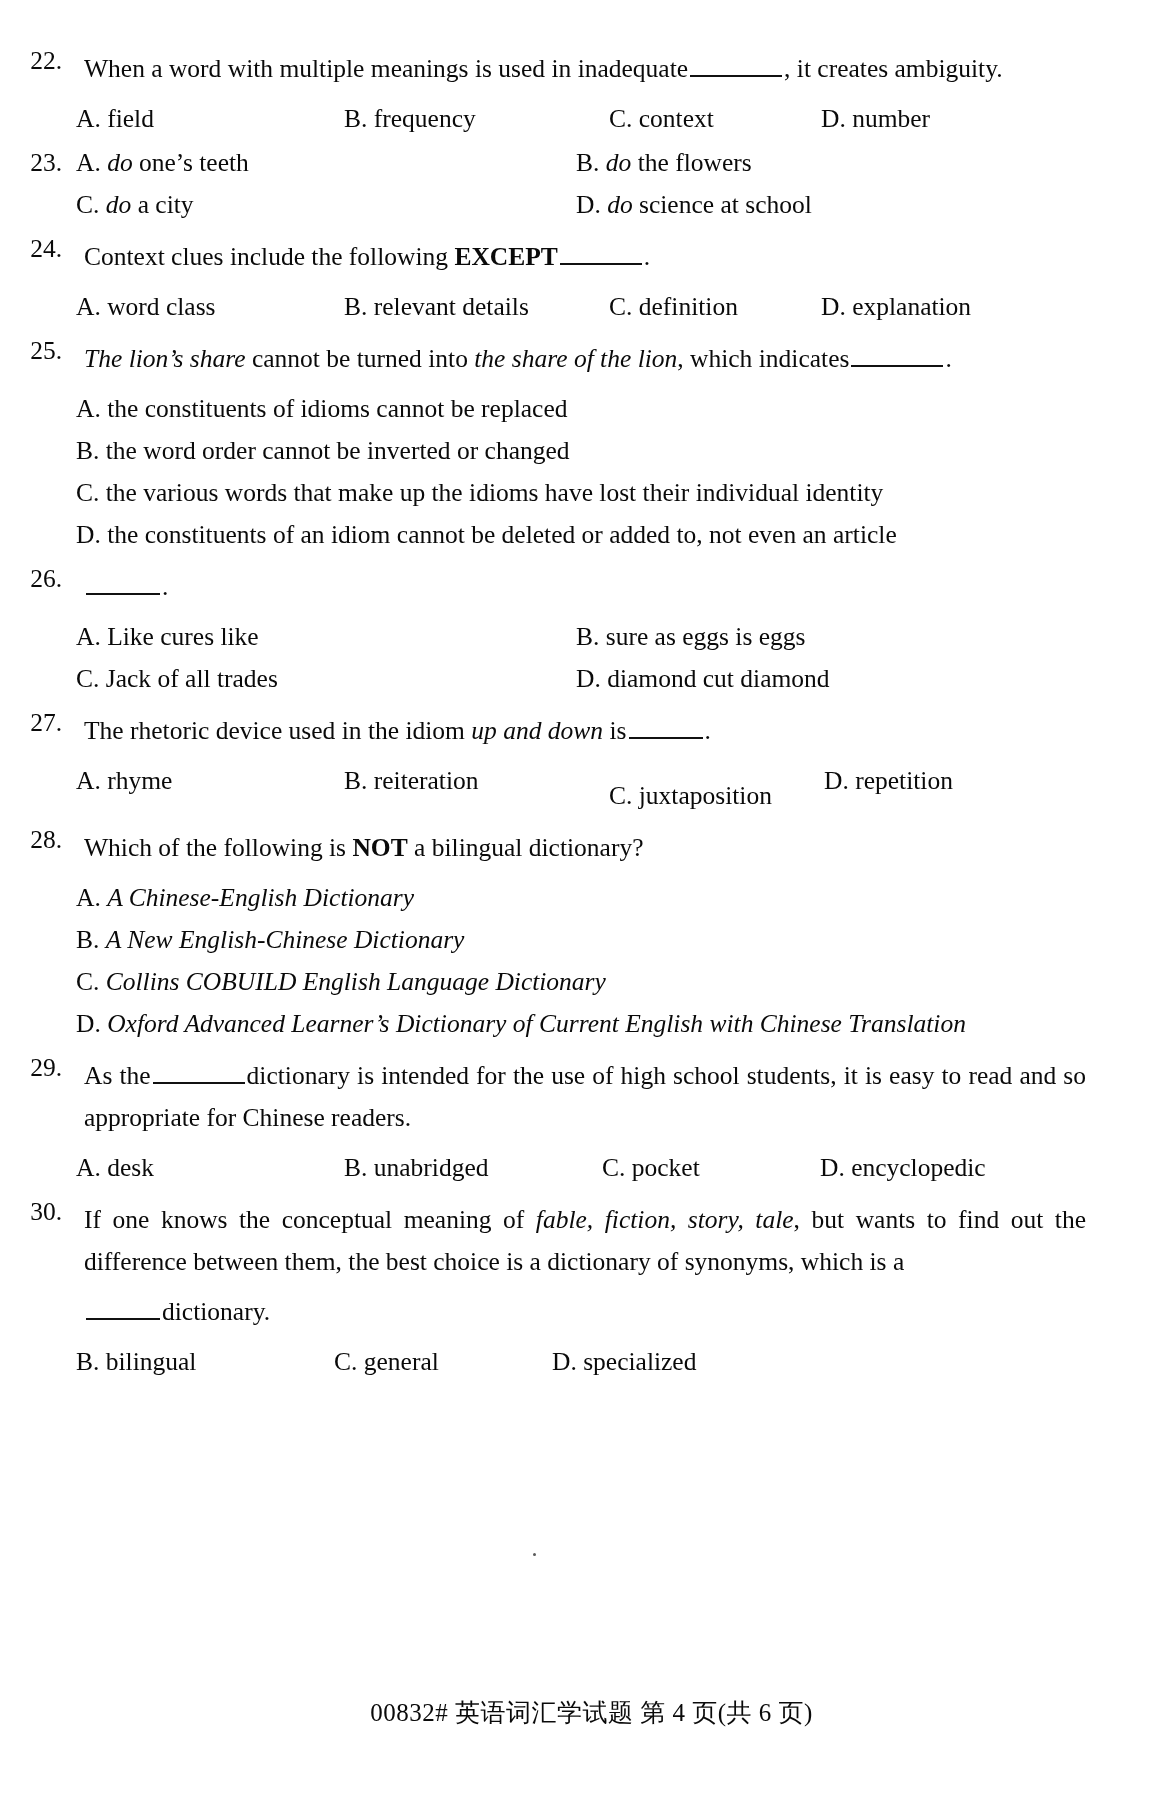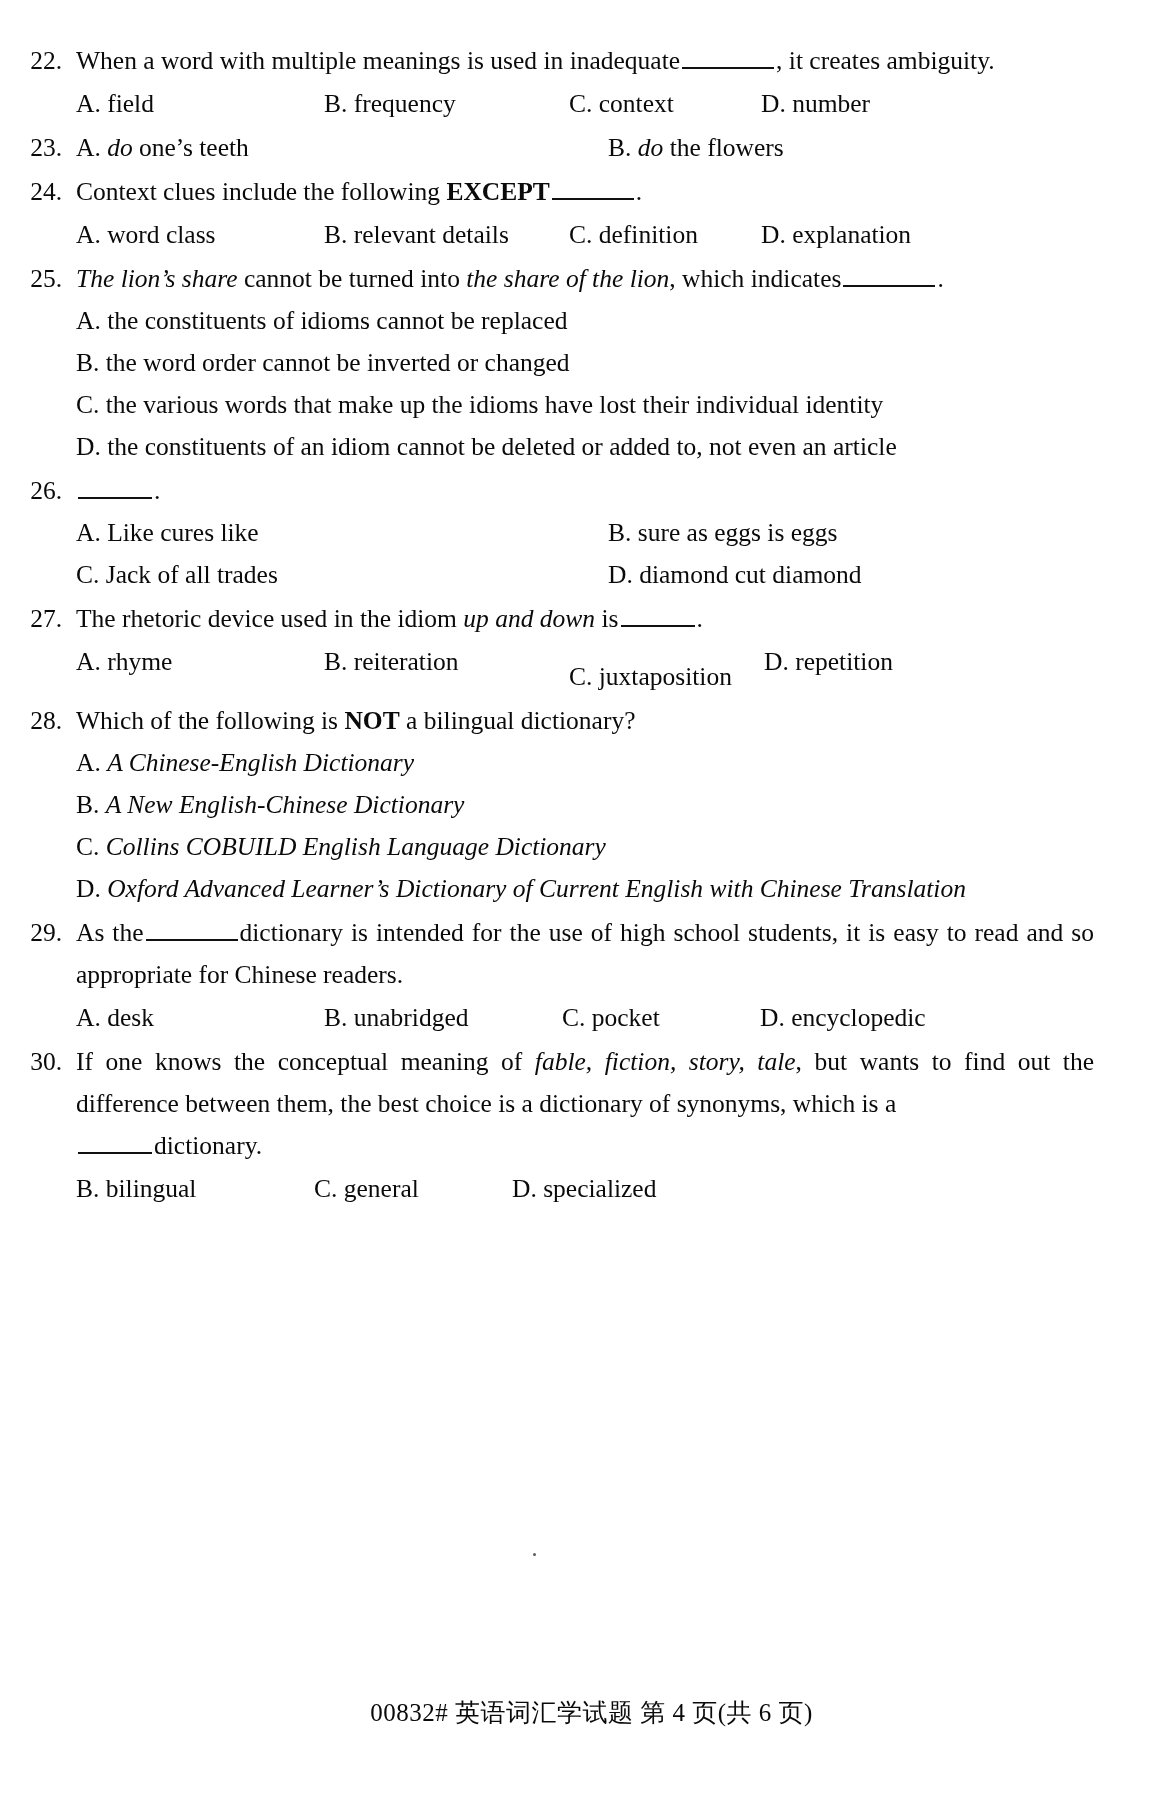--- a/index.html
+++ b/index.html
@@ -38,21 +38,21 @@
     font-size: 25.5px;
     line-height: 42px;
     white-space: nowrap;
   }
   .q-body {
     flex: 1 1 auto;
     font-size: 25.5px;
     line-height: 42px;
   }
   .q-stem {
-    margin: 0;
+    margin: 8px;
     text-align: justify;
     text-justify: inter-word;
   }
   .q-stem.nojust { text-align: left; }
   .it { font-style: italic; }
   .bd { font-weight: bold; }
   .blank {
     display: inline-block;
     border-bottom: 2px solid #111;
     vertical-align: baseline;
@@ -61,27 +61,27 @@
   }
   .blank.w-long { width: 92px; }
   .blank.w-med  { width: 82px; }
   .blank.w-short{ width: 74px; }
 
   
   .opts-4 {
     display: flex;
     width: 100%;
     margin-top: 1px;
+    gap: 20px;
   }
   .opts-4 > div { font-size: 25.5px; line-height: 42px; white-space: nowrap; }
 
   .opts-2 {
     display: flex;
     width: 100%;
-    gap: 32px;
   }
   .opts-2 > div { font-size: 25.5px; line-height: 42px; white-space: nowrap; }
   .opts-2 .col-a { flex: 0 0 500px; }
 
   .opt-stack > div {
     font-size: 25.5px;
     line-height: 42px;
     white-space: nowrap;
   }
 
@@ -145,20 +145,24 @@
     </div>
   </div>
 
   <div class="q">
     <div class="q-num">23.</div>
     <div class="q-body">
       <div class="opts-2">
         <div class="col-a"><span>A. </span><span class="it">do</span><span> one’s teeth</span></div>
         <div><span>B. </span><span class="it">do</span><span> the flowers</span></div>
       </div>
+      <div class="opts-2">
+        <div class="col-a"><span>C. </span><span class="it">do</span><span> a city</span></div>
+        <div><span>D. </span><span class="it">do</span><span> science at school</span></div>
+      </div>
     </div>
   </div>
 
   <div class="q">
     <div class="q-num">24.</div>
     <div class="q-body">
       <p class="q-stem nojust"><span>Context clues include the following </span><span class="bd">EXCEPT</span><span class="blank w-med"></span><span>.</span></p>
       <div class="opts-4 cols-24">
         <div class="c1">A. word class</div>
         <div class="c2">B. relevant details</div>

